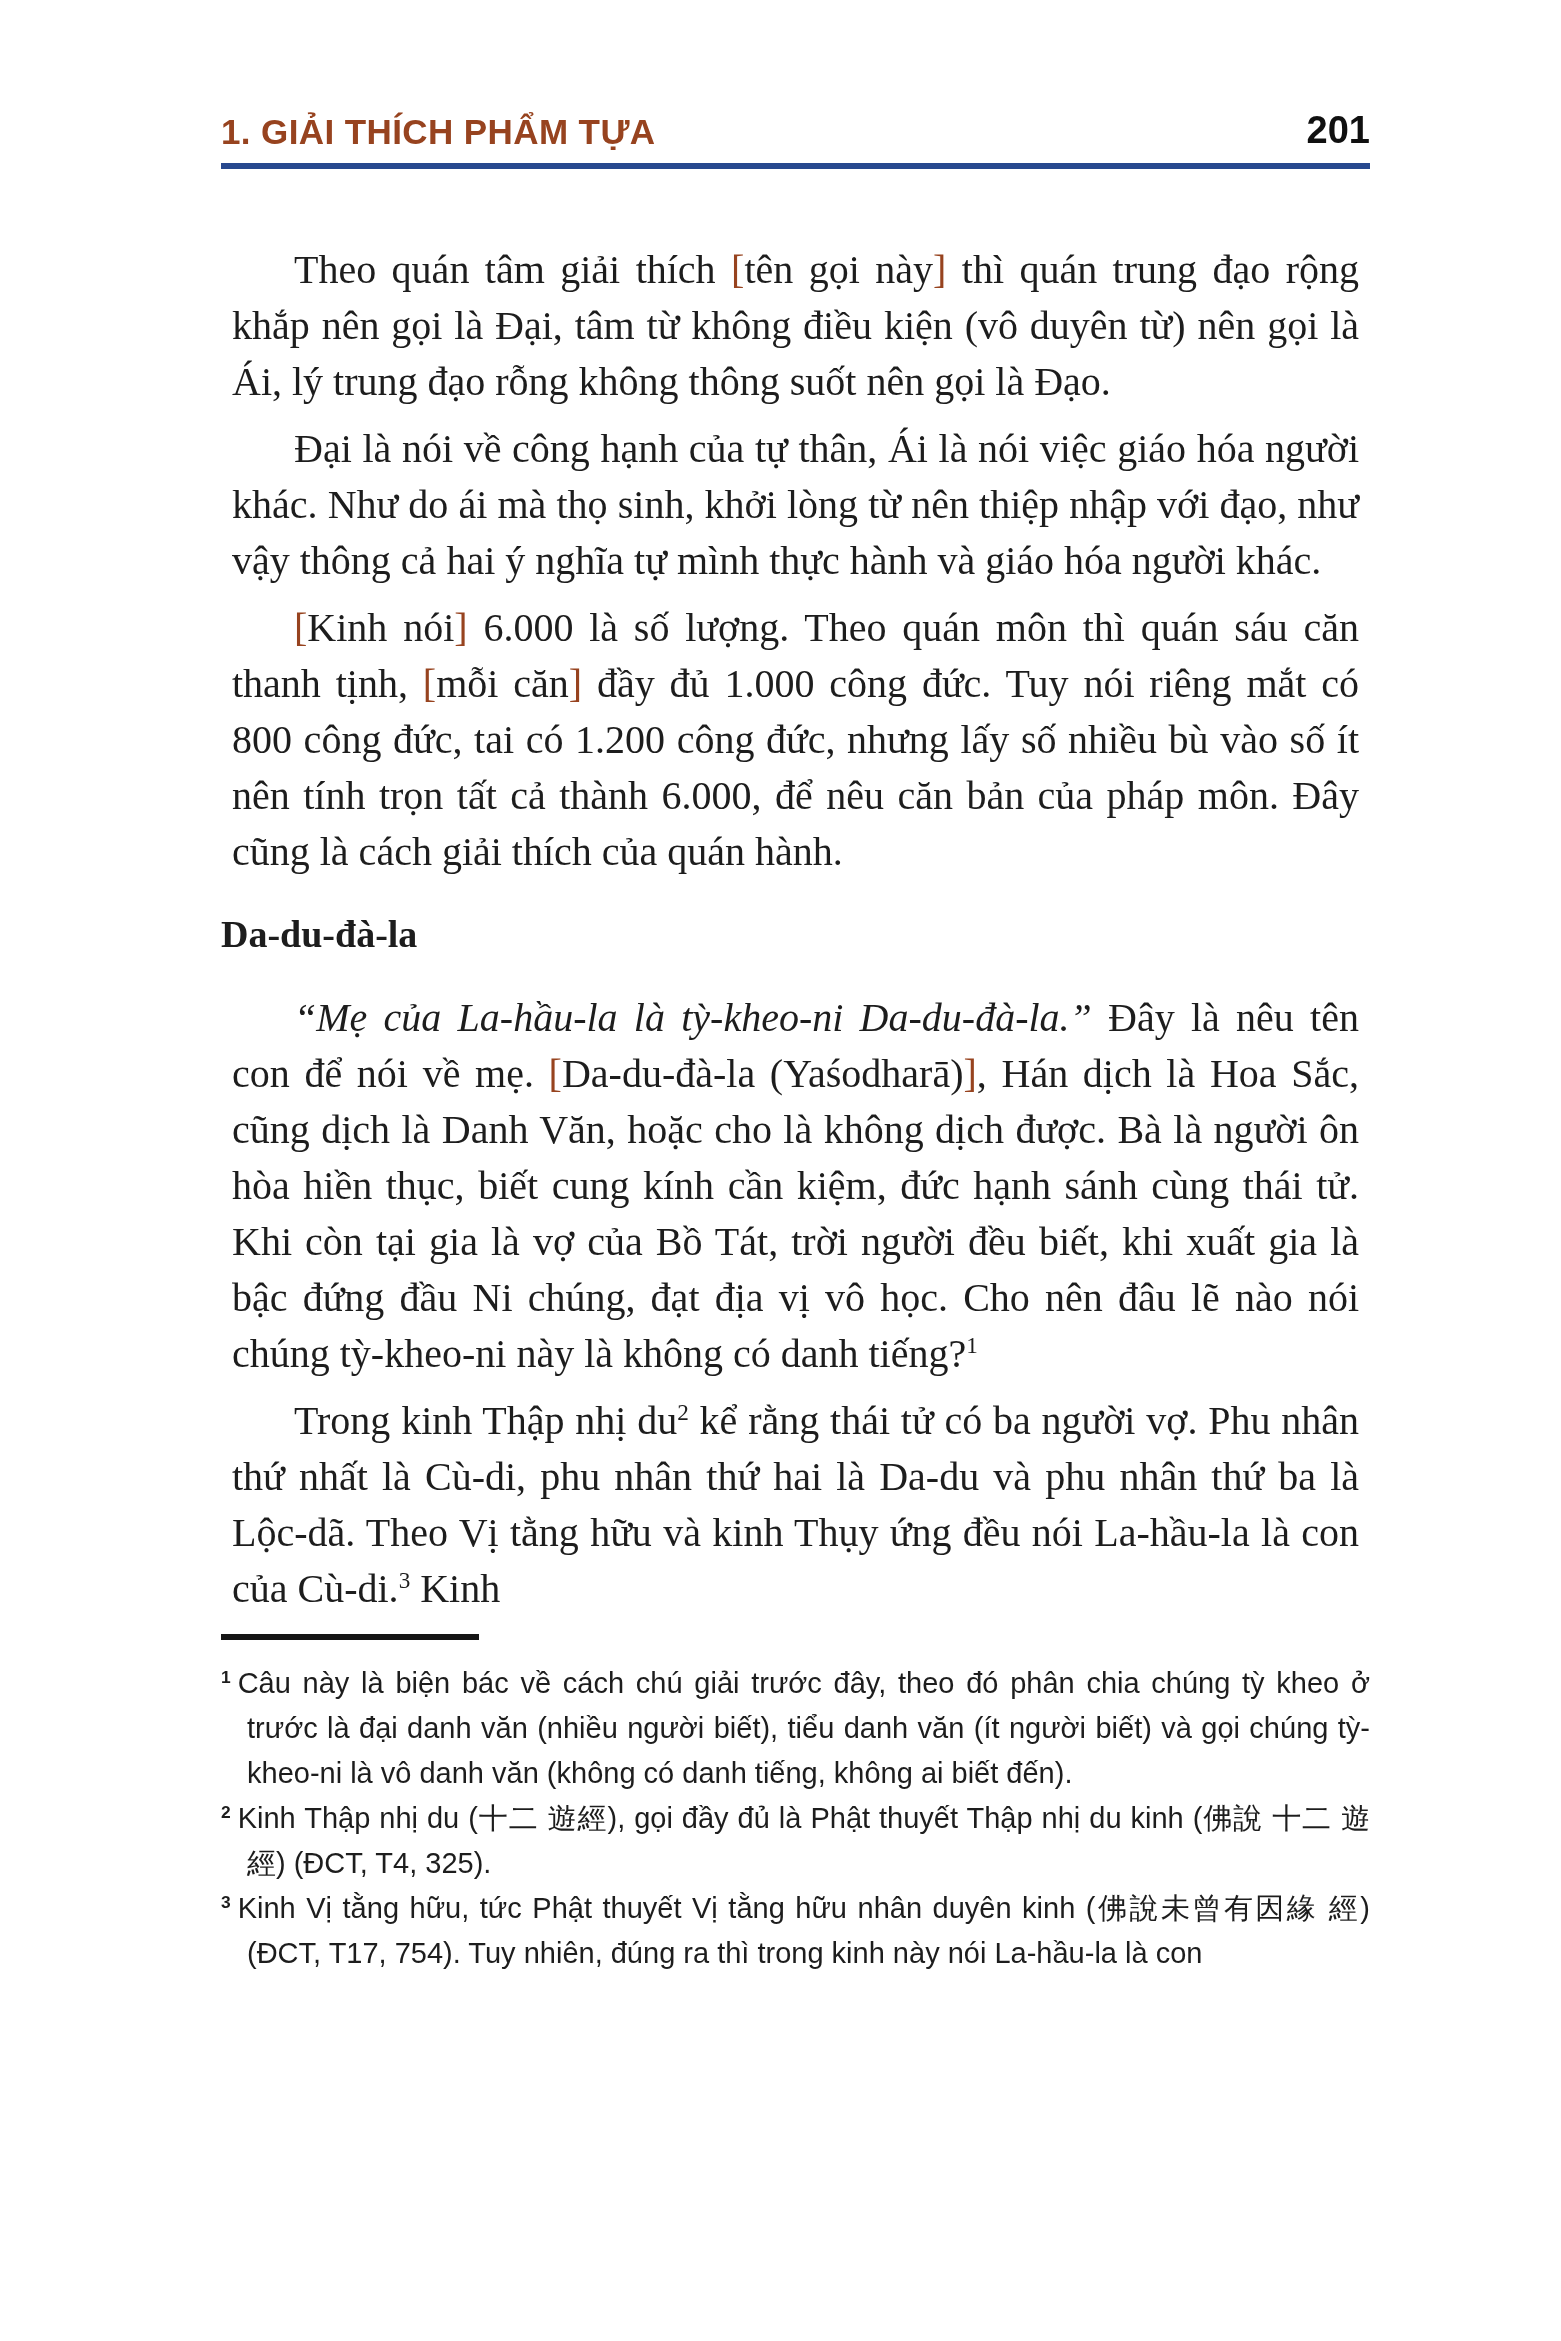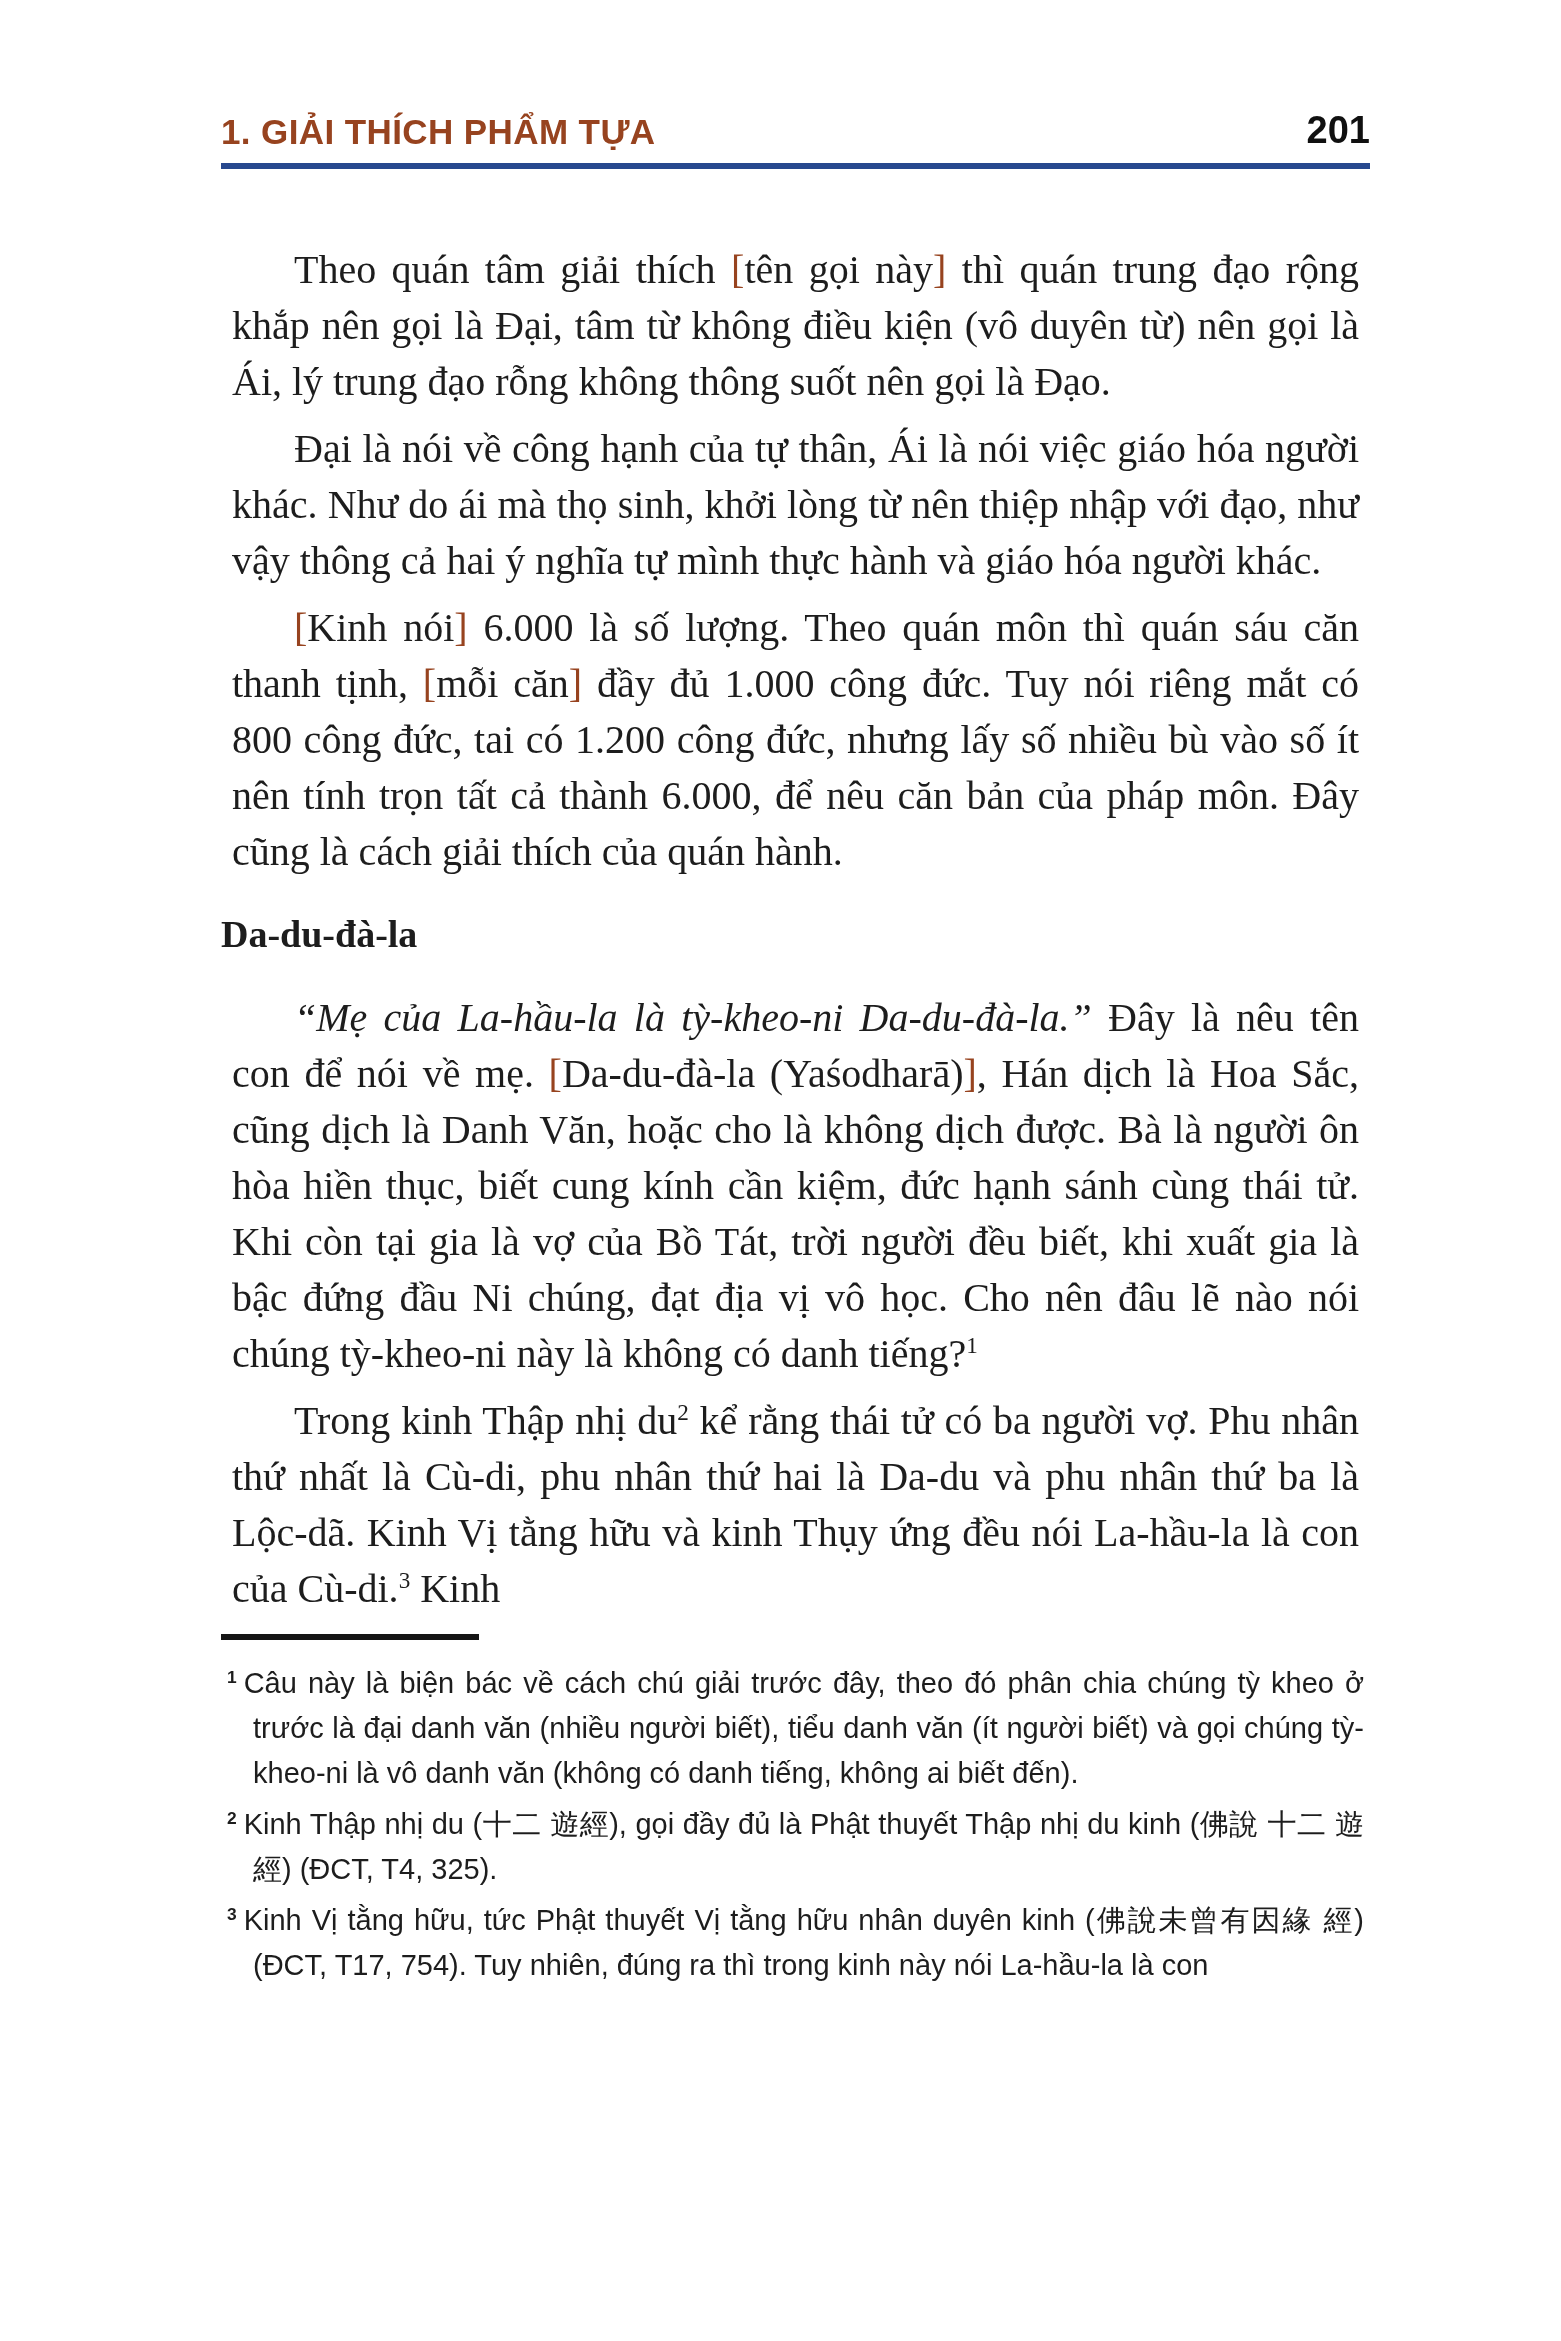--- a/index.html
+++ b/index.html
@@ -69,21 +69,21 @@
     line-height:0;
     vertical-align:super;
   }
   .footnotes{margin-top:17.3px;}
   .fn-rule{
     width:258px;height:6px;
     background:var(--fn-rule);
     margin:12px 0 21px 0;
   }
   .footnote{
-    margin:6px;
+    margin:0;
     font-family:"Liberation Sans", sans-serif;
     font-size:29px;
     line-height:45px;
     text-align:justify;
     padding-left:26px;
     text-indent:-26px;
   }
   sup.fn-marker{
     font-weight:bold;
     font-size:60%;
@@ -103,21 +103,21 @@
       <span class="page-number">201</span>
     </div>
     <div class="header-rule"></div>
 
     <div class="body-block">
         <p class="body-para"><span class="seg-text">Theo quán tâm giải thích </span><span class="seg-bracket">[</span><span class="seg-text">tên gọi này</span><span class="seg-bracket">]</span><span class="seg-text"> thì quán trung đạo rộng khắp nên gọi là Đại, tâm từ không điều kiện (vô duyên từ) nên gọi là Ái, lý trung đạo rỗng không thông suốt nên gọi là Đạo.</span></p>
         <p class="body-para"><span class="seg-text">Đại là nói về công hạnh của tự thân, Ái là nói việc giáo hóa người khác. Như do ái mà thọ sinh, khởi lòng từ nên thiệp nhập với đạo, như vậy thông cả hai ý nghĩa tự mình thực hành và giáo hóa người khác.</span></p>
         <p class="body-para"><span class="seg-bracket">[</span><span class="seg-text">Kinh nói</span><span class="seg-bracket">]</span><span class="seg-text"> 6.000 là số lượng. Theo quán môn thì quán sáu căn thanh tịnh, </span><span class="seg-bracket">[</span><span class="seg-text">mỗi căn</span><span class="seg-bracket">]</span><span class="seg-text"> đầy đủ 1.000 công đức. Tuy nói riêng mắt có 800 công đức, tai có 1.200 công đức, nhưng lấy số nhiều bù vào số ít nên tính trọn tất cả thành 6.000, để nêu căn bản của pháp môn. Đây cũng là cách giải thích của quán hành.</span></p>
         <h2 class="body-heading">Da-du-đà-la</h2>
         <p class="body-para"><span class="seg-italic">“Mẹ của La-hầu-la là tỳ-kheo-ni Da-du-đà-la.”</span><span class="seg-text"> Đây là nêu tên con để nói về mẹ. </span><span class="seg-bracket">[</span><span class="seg-text">Da-du-đà-la (Yaśodharā)</span><span class="seg-bracket">]</span><span class="seg-text">, Hán dịch là Hoa Sắc, cũng dịch là Danh Văn, hoặc cho là không dịch được. Bà là người ôn hòa hiền thục, biết cung kính cần kiệm, đức hạnh sánh cùng thái tử. Khi còn tại gia là vợ của Bồ Tát, trời người đều biết, khi xuất gia là bậc đứng đầu Ni chúng, đạt địa vị vô học. Cho nên đâu lẽ nào nói chúng tỳ-kheo-ni này là không có danh tiếng?</span><sup class="seg-sup">1</sup></p>
-        <p class="body-para"><span class="seg-text">Trong kinh Thập nhị du</span><sup class="seg-sup">2</sup><span class="seg-text"> kể rằng thái tử có ba người vợ. Phu nhân thứ nhất là Cù-di, phu nhân thứ hai là Da-du và phu nhân thứ ba là Lộc-dã. Kinh Vị tằng hữu và kinh Thụy ứng đều nói La-hầu-la là con của Cù-di.</span><sup class="seg-sup">3</sup><span class="seg-text"> Kinh</span></p>
+        <p class="body-para"><span class="seg-text">Trong kinh Thập nhị du</span><sup class="seg-sup">2</sup><span class="seg-text"> kể rằng thái tử có ba người vợ. Phu nhân thứ nhất là Cù-di, phu nhân thứ hai là Da-du và phu nhân thứ ba là Lộc-dã. Theo Vị tằng hữu và kinh Thụy ứng đều nói La-hầu-la là con của Cù-di.</span><sup class="seg-sup">3</sup><span class="seg-text"> Kinh</span></p>
       </div>
 
     <div class="footnotes">
       <div class="fn-rule"></div>
       <div>
           <p class="footnote"><sup class="fn-marker">1</sup><span>Câu này là biện bác về cách chú giải trước đây, theo đó phân chia chúng tỳ kheo ở trước là đại danh văn (nhiều người biết), tiểu danh văn (ít người biết) và gọi chúng tỳ-kheo-ni là vô danh văn (không có danh tiếng, không ai biết đến).</span></p>
           <p class="footnote"><sup class="fn-marker">2</sup><span>Kinh Thập nhị du (十二 遊經), gọi đầy đủ là Phật thuyết Thập nhị du kinh (佛說 十二 遊經) (ĐCT, T4, 325).</span></p>
           <p class="footnote"><sup class="fn-marker">3</sup><span>Kinh Vị tằng hữu, tức Phật thuyết Vị tằng hữu nhân duyên kinh (佛說未曾有因緣 經) (ĐCT, T17, 754). Tuy nhiên, đúng ra thì trong kinh này nói La-hầu-la là con</span></p>
         </div>
     </div>

